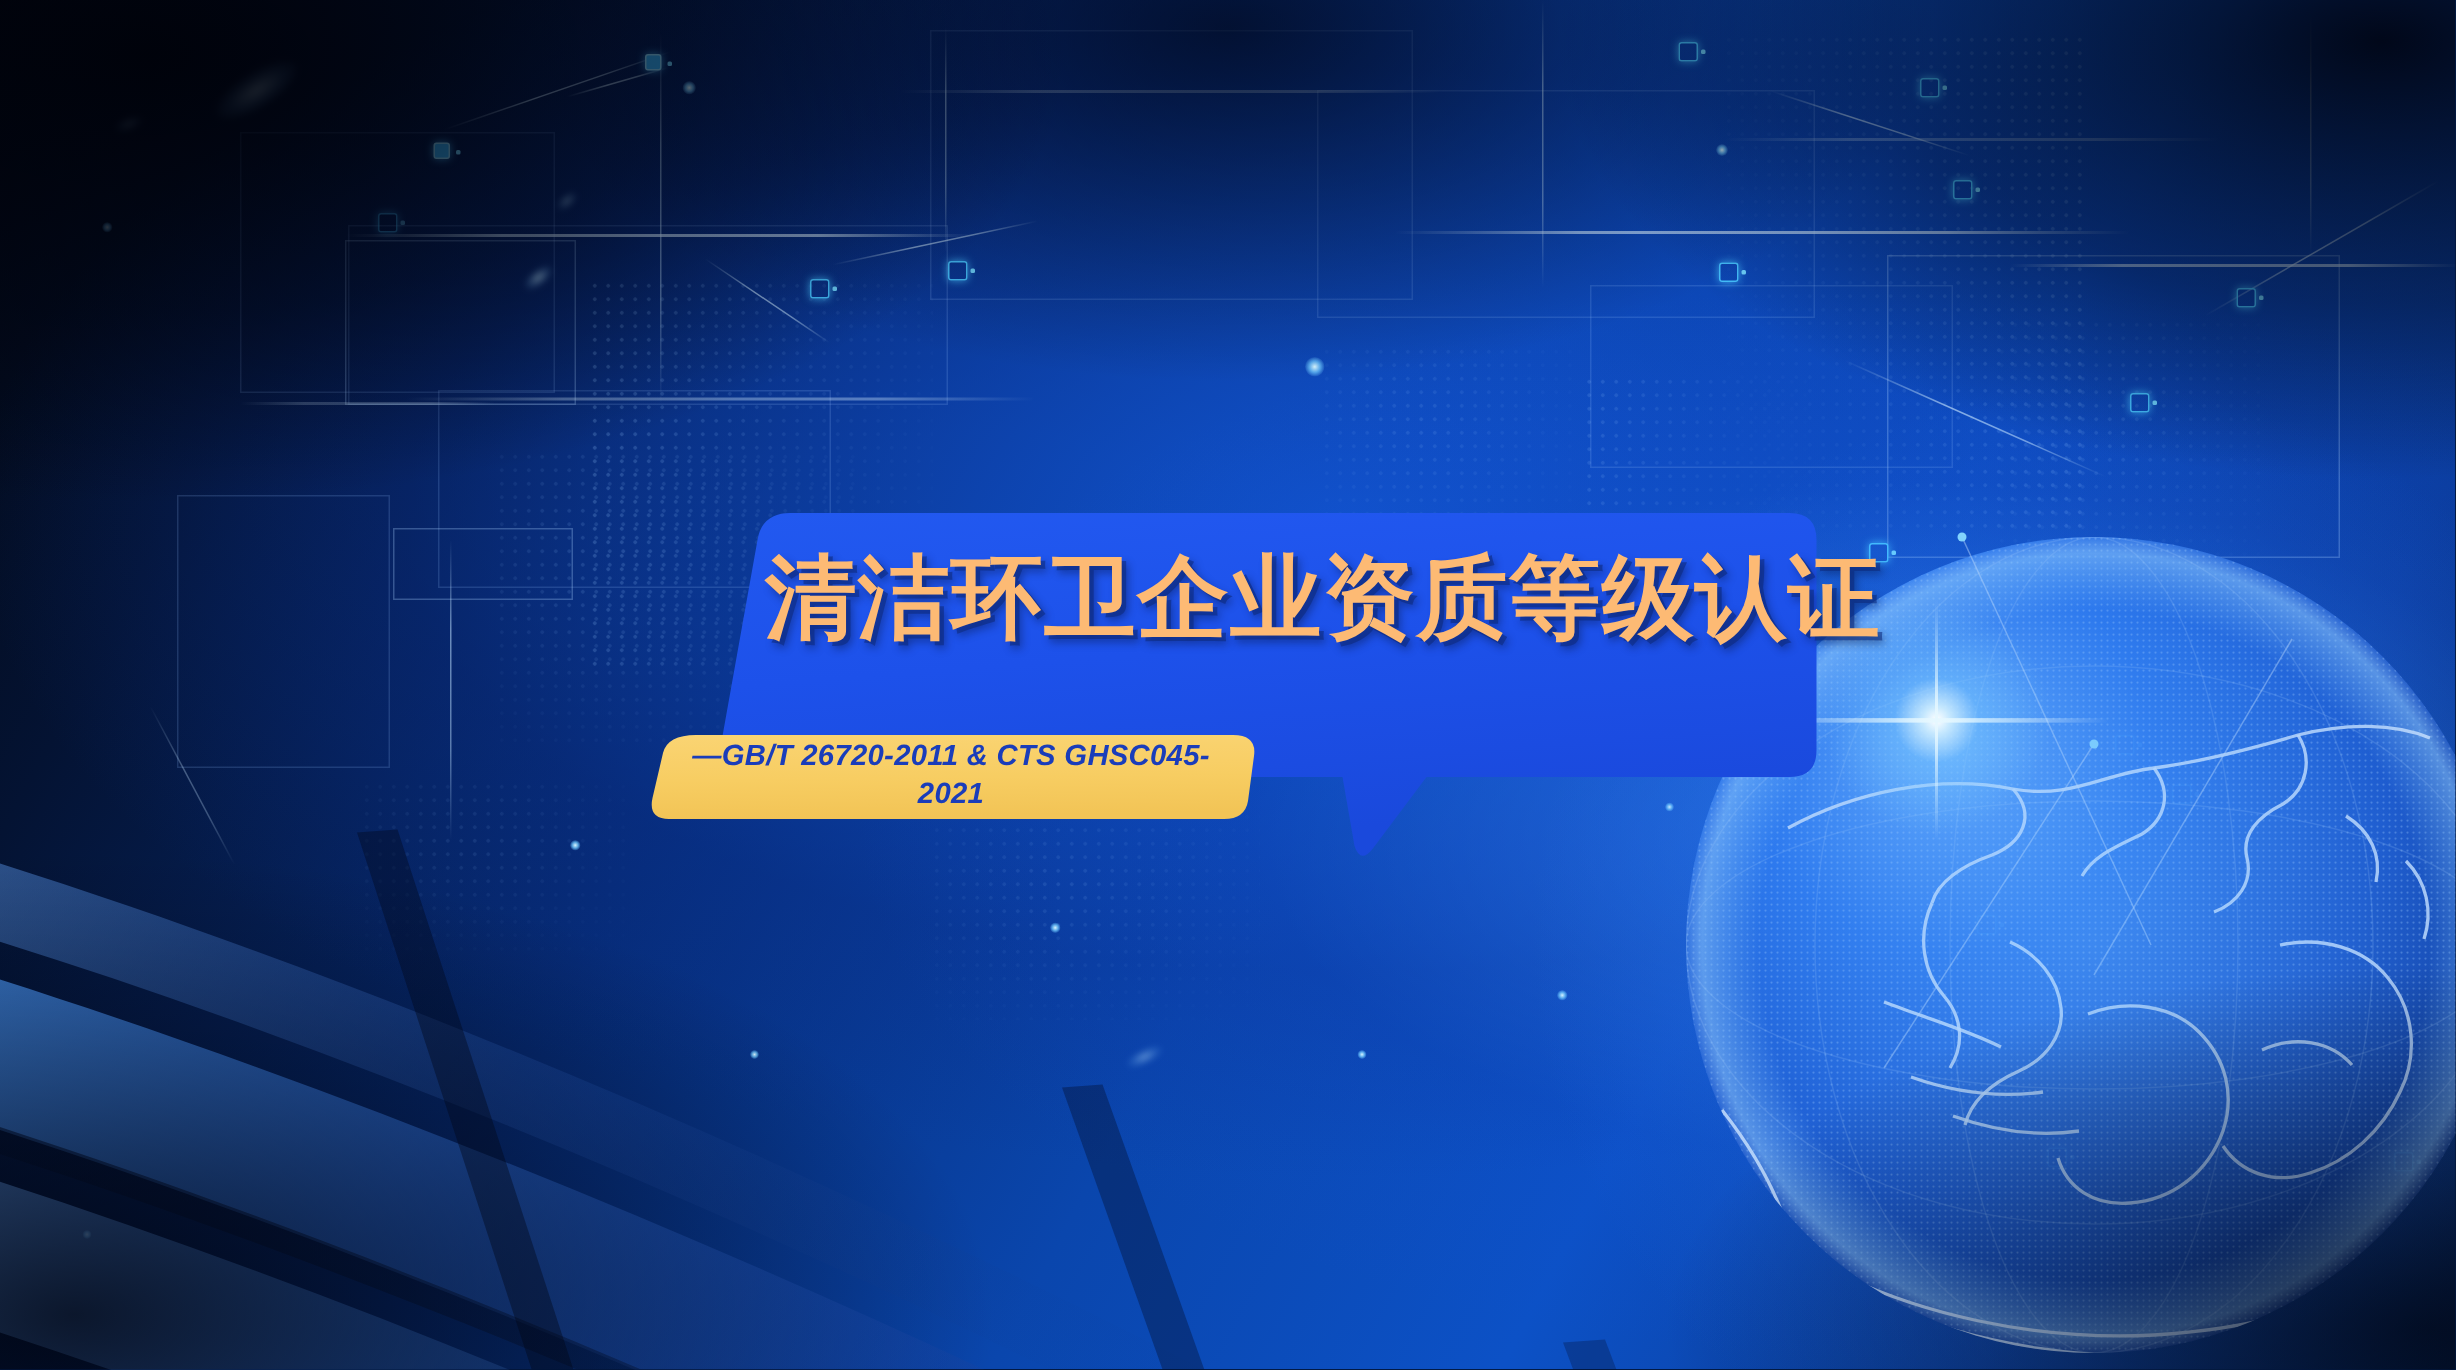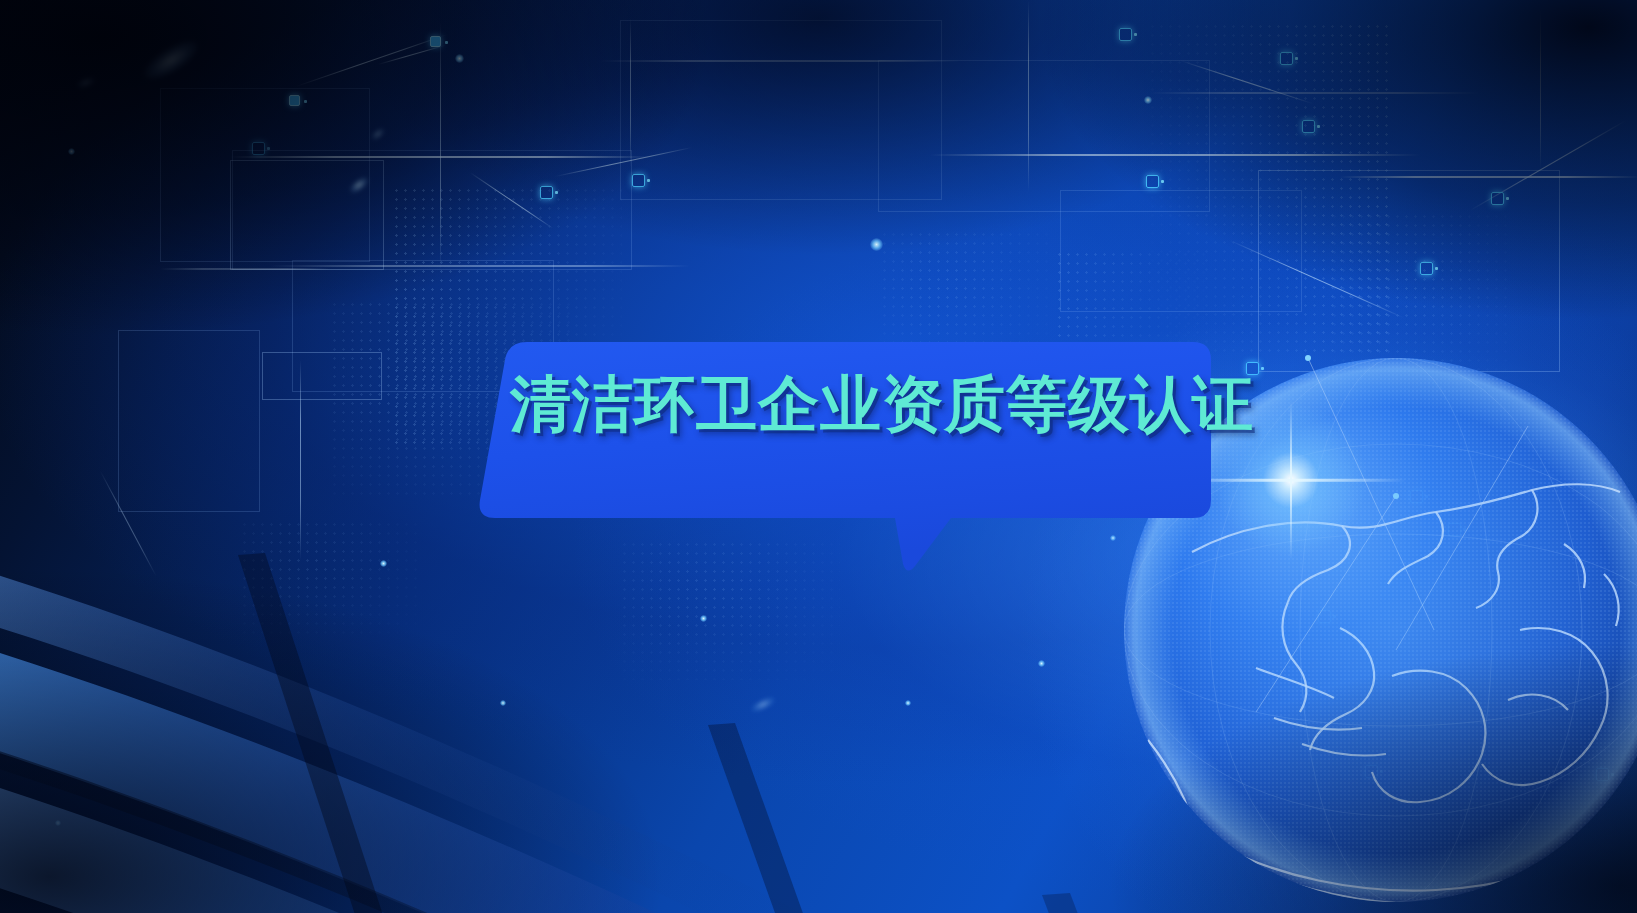--- a/index.html
+++ b/index.html
@@ -157,30 +157,30 @@
     top: 328px;
     width: 780px;
     height: 260px;
   }
   .title-text {
     position: absolute;
     left: 55px;
     top: 44px;
     width: 660px;
     text-align: center;
-    color: #5eead4;
+    color: #fdba74;
     font-size: 61px;
     font-weight: 900;
     letter-spacing: 1px;
     line-height: 1.05;
     white-space: nowrap;
     text-shadow:
        3px 3px 0 rgba(12,40,120,0.55),
        4px 5px 6px rgba(6,22,70,0.45);
-    font-family: Liberation Sans, sans-serif;
+    font-family: Liberation Mono, monospace;
   }
 
   
   .tag-wrap {
     position: absolute;
     left: 420px;
     top: 486px;
     width: 430px;
     height: 62px;
   }
@@ -435,14 +435,36 @@
         Q 452,248 448,236
         L 440,190
         L 40,190
         Q 22,190 25,172
         L 50,32
         Q 53,14 72,14 Z" fill="url(#bub)"></path>
     </svg>
     <div class="title-text">清洁环卫企业资质等级认证</div>
   </div>
 
+  <div class="tag-wrap">
+    <svg width="430" height="62" viewBox="0 0 430 62">
+      <defs>
+        <linearGradient id="tg" x1="0" y1="0" x2="0.1" y2="1">
+          <stop offset="0%" stop-color="#fad473"></stop>
+          <stop offset="55%" stop-color="#f7cd62"></stop>
+          <stop offset="100%" stop-color="#f2c456"></stop>
+        </linearGradient>
+      </defs>
+      <path d="
+        M 44,4
+        L 402,4
+        Q 418,4 416,18
+        L 412,48
+        Q 410,60 396,60
+        L 26,60
+        Q 12,60 15,46
+        L 22,16
+        Q 25,4 44,4 Z" fill="url(#tg)"></path>
+    </svg>
+    <div class="tag-text">—GB/T 26720-2011 &amp; CTS GHSC045-2021</div>
+  </div>
 
 </div>
 
 </body></html>

